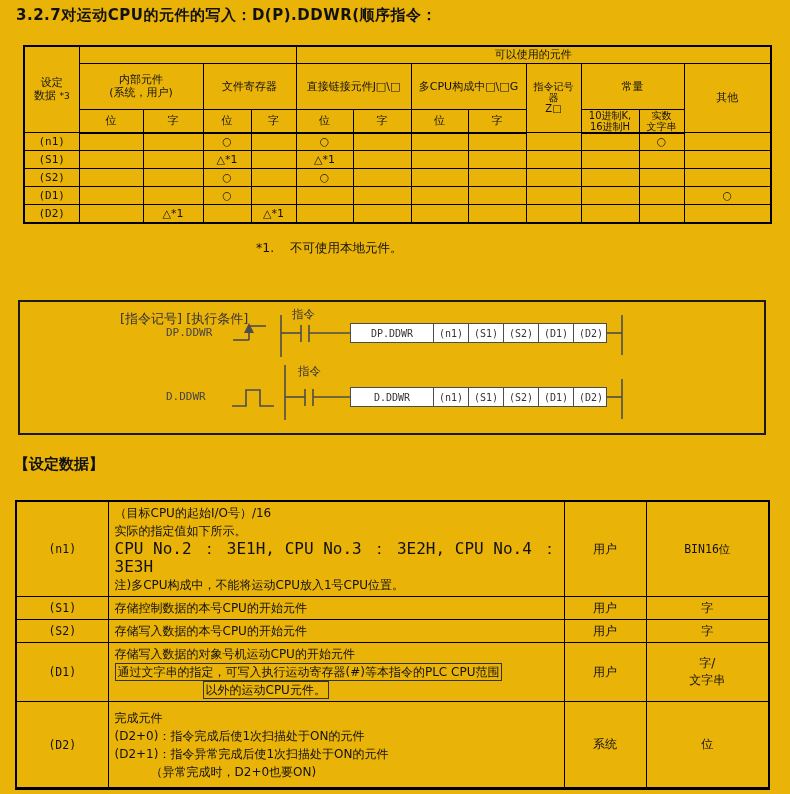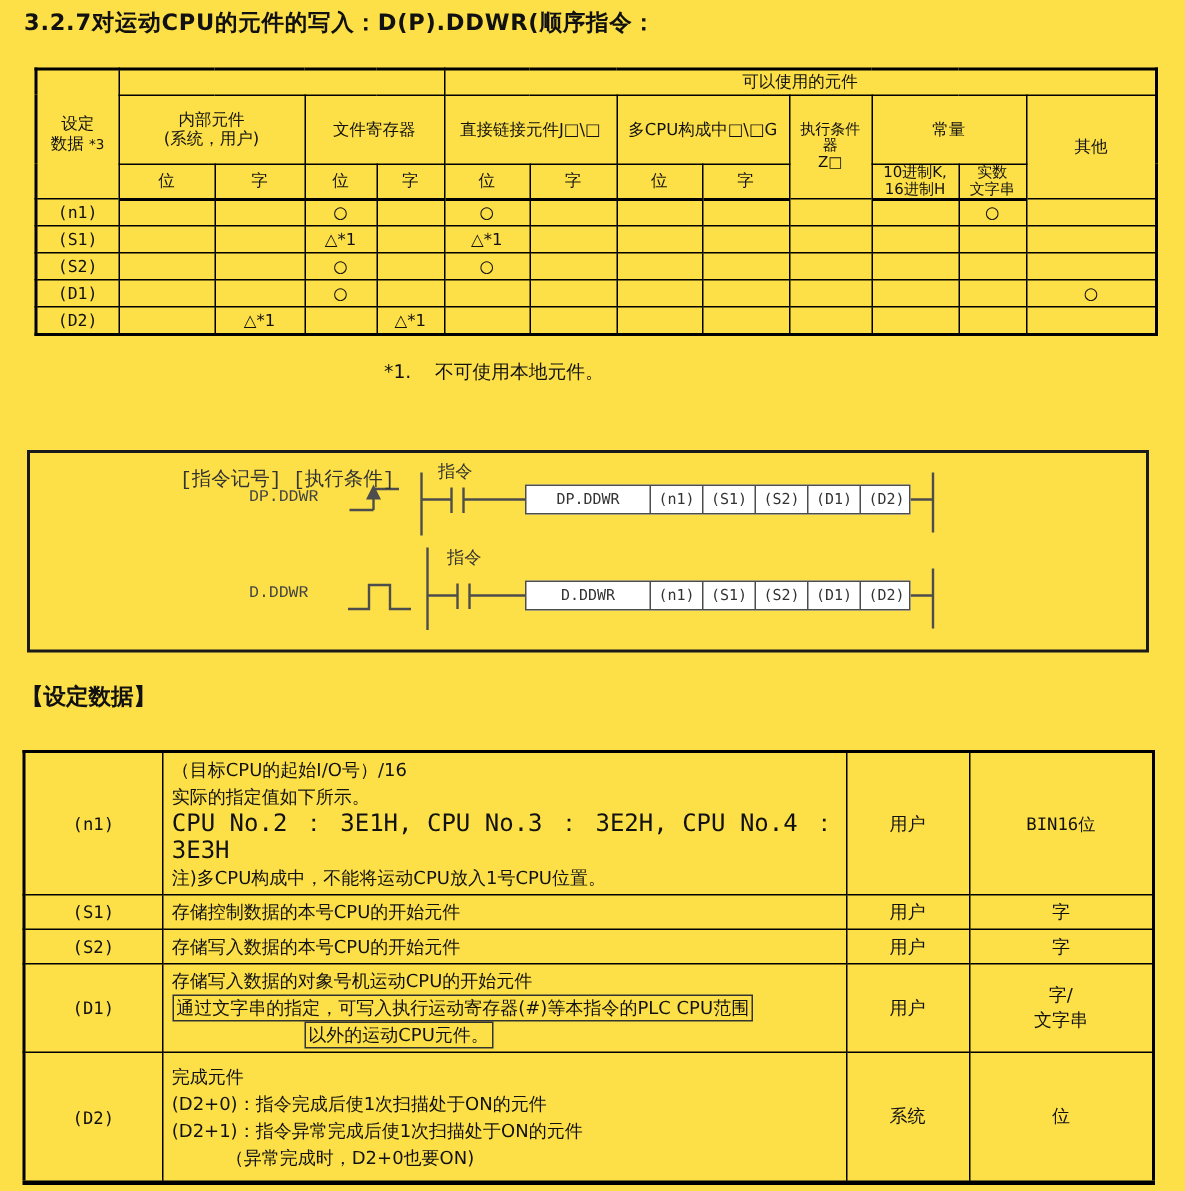--- a/index.html
+++ b/index.html
@@ -1,16 +1,16 @@
 <!DOCTYPE html>
 <html><head>
 <meta charset="utf-8">
 <style>
   html,body{margin:0;padding:0;background:#fff;}
-  .page{position:relative;width:790px;height:794px;background:#fde047;color:#111;
+  .page{position:relative;width:790px;height:794px;background:#eab308;color:#111;
         font-family:"DejaVu Sans",sans-serif;overflow:hidden;}
   .mono{font-family:"DejaVu Sans Mono",monospace;}
 
   .title{position:absolute;left:16px;top:6px;font-size:15px;font-weight:bold;letter-spacing:0.5px;}
 
   
   .t1{position:absolute;left:23px;top:45px;border-collapse:collapse;table-layout:fixed;
       width:747px;border:2px solid #000;}
   .t1 td{border:1px solid #000;text-align:center;vertical-align:middle;padding:0;
          font-size:11px;line-height:13px;overflow:hidden;}
@@ -21,21 +21,21 @@
   .mark{font-size:11px;}
 
   .legend{position:absolute;left:390px;top:223px;width:380px;text-align:right;font-size:12.5px;}
   .note{position:absolute;left:256px;font-size:12.5px;}
   .note .ref{display:inline-block;width:30px;}
 
   
   .diagram{position:absolute;left:18px;top:300px;width:748px;height:135px;
            border:2px solid #1a1a1a;box-sizing:border-box;}
   .diagram svg{position:absolute;left:0;top:0;}
-  .dlabel{position:absolute;color:#333;white-space:nowrap;font-family:Liberation Mono, monospace;}
+  .dlabel{position:absolute;color:#333;white-space:nowrap;}
   .cap{font-size:13px;}
   .cond{font-size:11.5px;}
   .iname{font-size:11px;color:#444;}
   .ibox{position:absolute;height:20px;width:257px;border:1.5px solid #4d4d4d;
         box-sizing:border-box;display:flex;background:#fff;}
   .ibox .c{border-left:1px solid #4d4d4d;flex:0 0 35px;display:flex;align-items:center;
            justify-content:center;font-family:"DejaVu Sans Mono",monospace;font-size:10px;color:#333;box-sizing:border-box;}
   .ibox .c:first-child{border-left:none;flex:0 0 82px;}
 
   .h2{position:absolute;left:14px;top:455px;font-size:15px;font-weight:bold;}
@@ -88,21 +88,21 @@
     </tr>
     <tr style="height:46px">
       <td colspan="2">
         <span>内部元件</span><br>
         <span>(系统，用户)</span>
       </td>
       <td colspan="2">文件寄存器</td>
       <td colspan="2">直接链接元件J□\□</td>
       <td colspan="2">多CPU构成中□\□G</td>
       <td rowspan="2" class="small2">
-        <span>执行条件</span><br>
+        <span>指令记号</span><br>
         <span>器</span><br>
         <span>Z□</span>
       </td>
       <td colspan="2">常量</td>
       <td rowspan="2">其他</td>
     </tr>
     <tr class="subhead" style="height:23px">
       <td>位</td>
       <td>字</td>
       <td>位</td>

